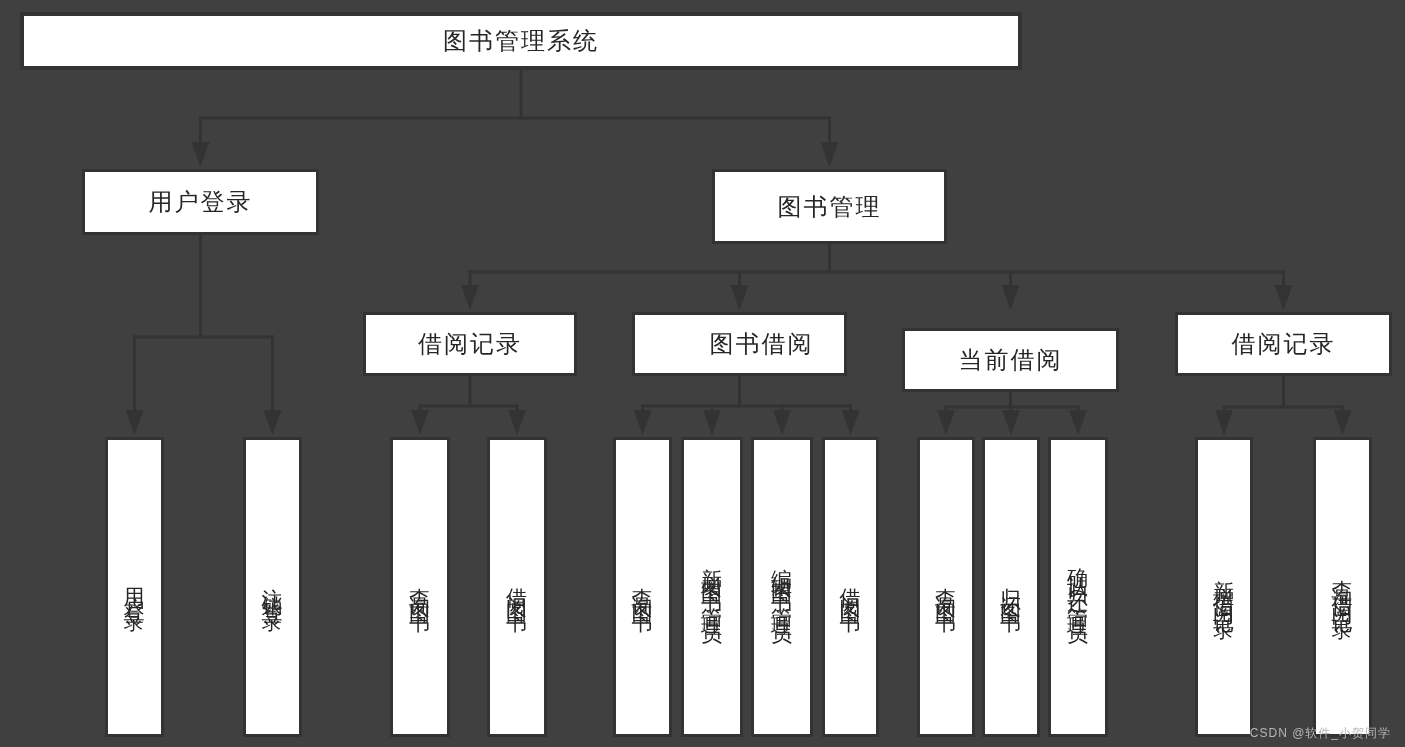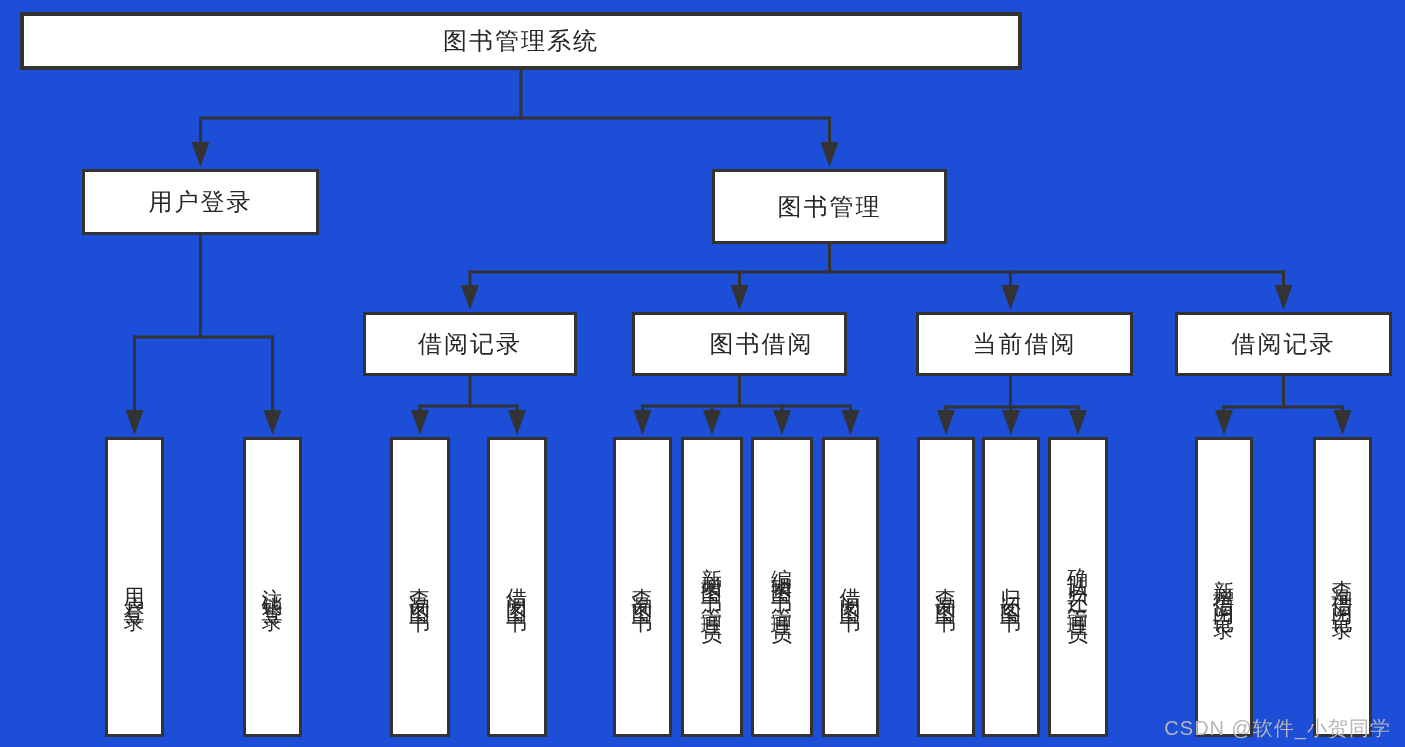--- a/index.html
+++ b/index.html
@@ -5,21 +5,21 @@
   html, body {
     margin: 0;
     padding: 0;
     background: #ffffff;
     font-family: "Liberation Sans", sans-serif;
   }
   .canvas {
     position: relative;
     width: 1405px;
     height: 747px;
-    background: #1d4ed8;
+    background: #404040;
     overflow: hidden;
   }
   .canvas svg {
     position: absolute;
     left: 0;
     top: 0;
     z-index: 1;
   }
   .node {
     position: absolute;
@@ -42,21 +42,21 @@
     writing-mode: vertical-rl;
     text-orientation: mixed;
     font-size: 21px;
     letter-spacing: 8px;
     line-height: 1;
   }
   .watermark {
     position: absolute;
     right: 14px;
     bottom: 5px;
-    font-size: 20px;
+    font-size: 12px;
     color: #b5b5b5;
     letter-spacing: 1px;
     z-index: 3;
     white-space: nowrap;
   }
 </style>
 </head>
 <body>
 
 <div class="canvas">
@@ -123,21 +123,21 @@
       </div>
       <div class="node branch h" style="left: 712px; top: 169px; width: 235px; height: 75px;">
         <span>图书管理</span>
       </div>
       <div class="node branch h" style="left: 363px; top: 312px; width: 214px; height: 64px;">
         <span>借阅记录</span>
       </div>
       <div class="node branch h" style="left: 632px; top: 312px; width: 215px; height: 64px; padding-left: 44px;">
         <span>图书借阅</span>
       </div>
-      <div class="node branch h" style="left: 902px; top: 312px; width: 217px; height: 64px; margin-left: 14px;">
+      <div class="node branch h" style="left: 902px; top: 328px; width: 217px; height: 64px;">
         <span>当前借阅</span>
       </div>
       <div class="node branch h" style="left: 1175px; top: 312px; width: 217px; height: 64px;">
         <span>借阅记录</span>
       </div>
       <div class="node leaf v" style="left: 105px; top: 437px; width: 59px; height: 300px;">
         <span>用户登录</span>
       </div>
       <div class="node leaf v" style="left: 243px; top: 437px; width: 59px; height: 300px;">
         <span>注销登录</span>

